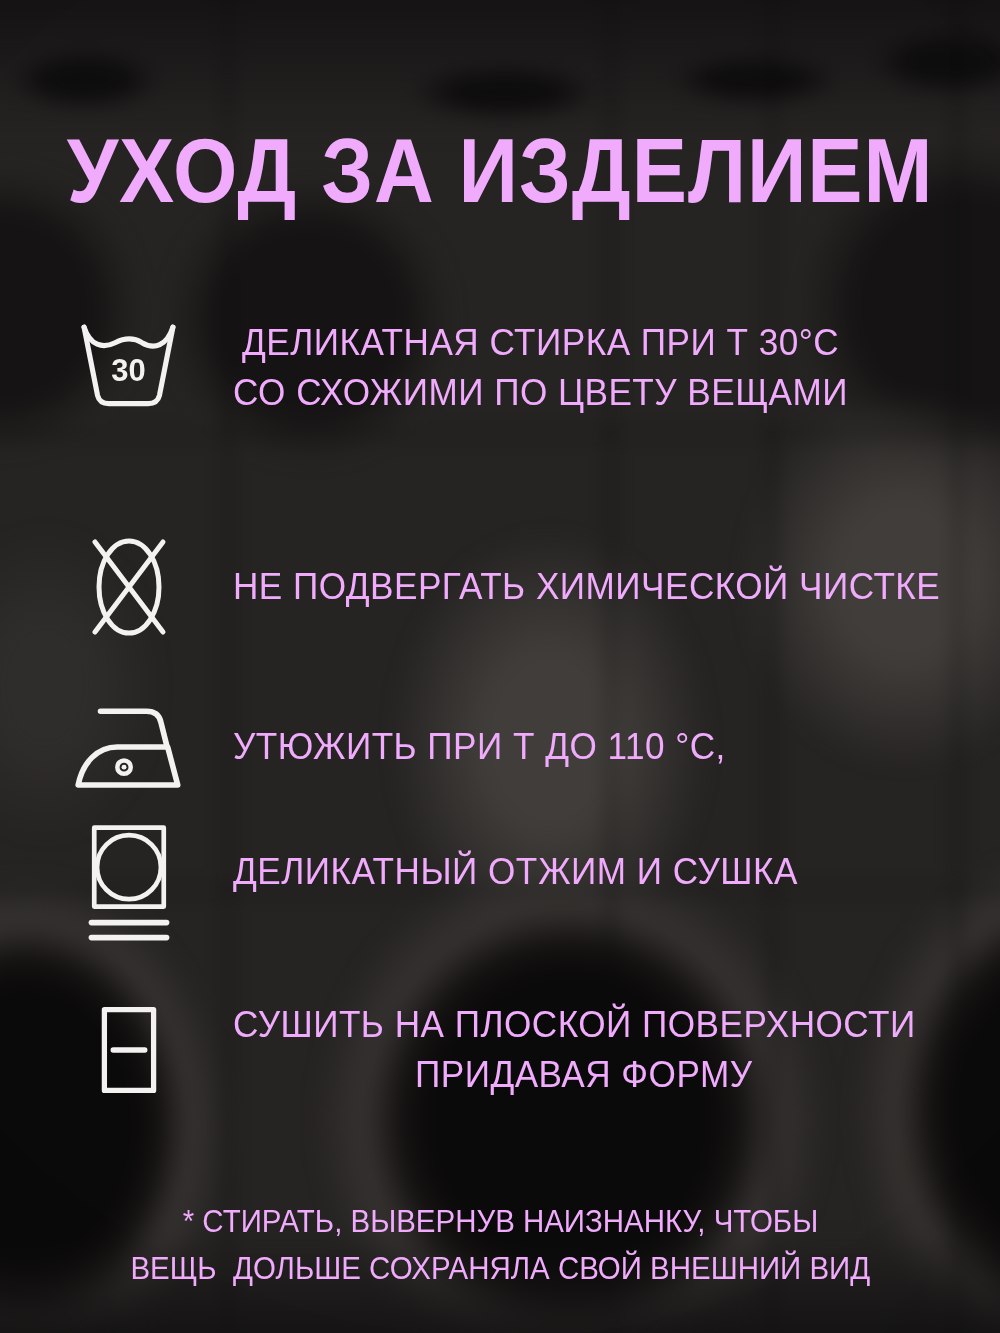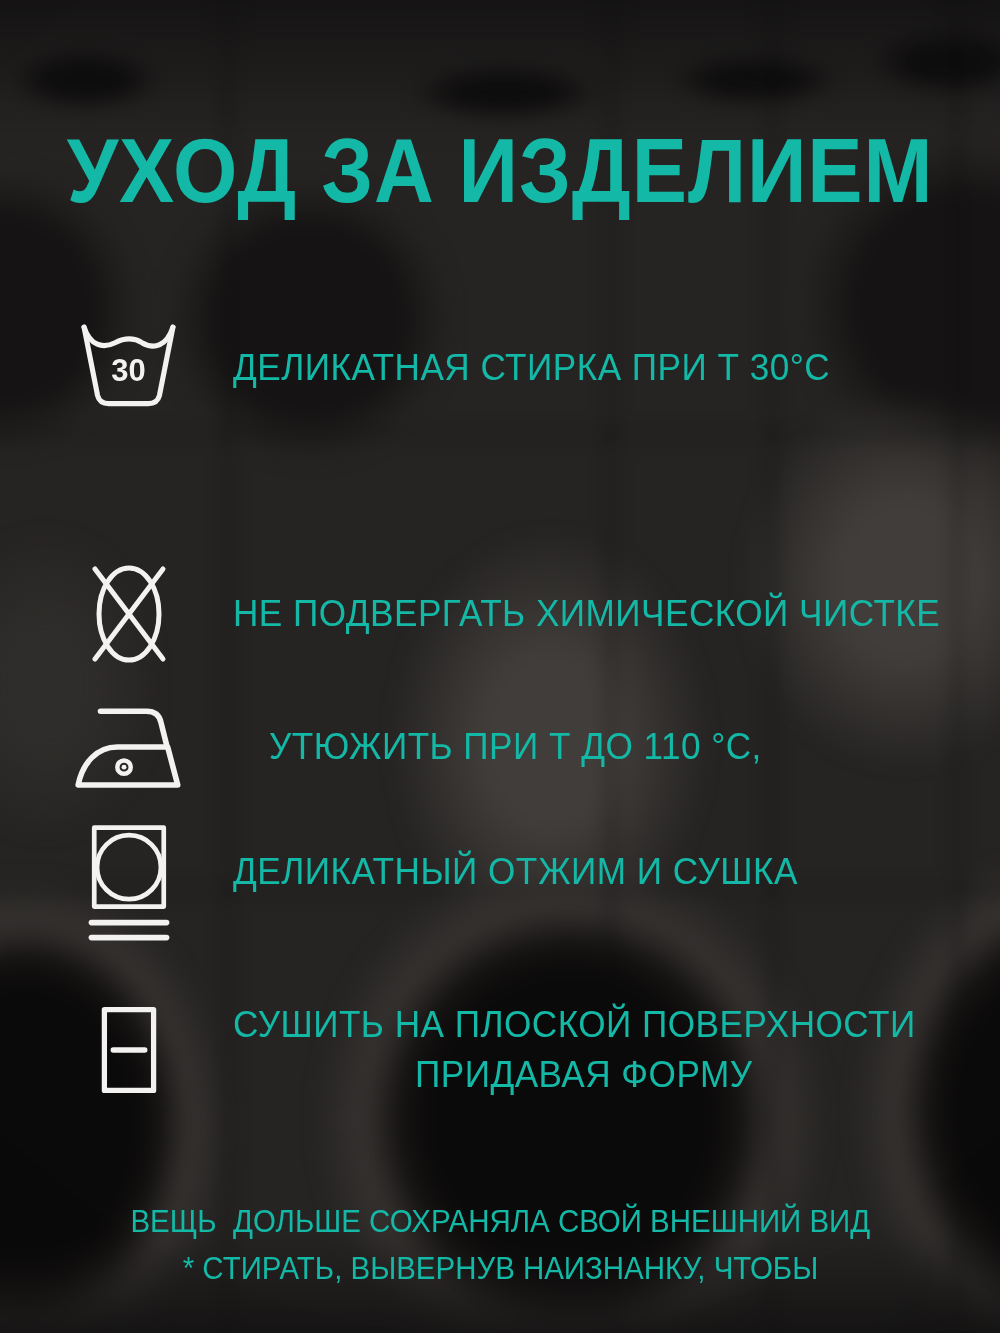--- a/index.html
+++ b/index.html
@@ -1,20 +1,20 @@
 <!DOCTYPE html>
 <html lang="ru"><head>
 <meta charset="utf-8">
 <style>
   html,body{margin:0;padding:0;background:#000;}
   .screen{
     position:relative;width:1000px;height:1333px;overflow:hidden;
     background:#262423;
     font-family:"Liberation Sans", sans-serif;
-    color:#14b8a6;
+    color:#f0abfc;
   }
   
   .bg{position:absolute;inset:-30px;filter:blur(9px);}
   .bg div{position:absolute;}
   .door{border-radius:50%;background:radial-gradient(closest-side,#0b0a0a 52%,#141211 62%,#353230 76%,rgba(45,42,40,0) 95%);}
   .door-top{border-radius:50%;background:radial-gradient(closest-side,#151313 62%,#1d1b1a 74%,rgba(35,33,31,0) 96%);}
   .panel-light{border-radius:30%;background:radial-gradient(closest-side,#403d3a 42%,rgba(64,61,58,0) 100%);}
   .panel-dim{border-radius:30%;background:radial-gradient(closest-side,#2f2d2b 40%,rgba(47,45,43,0) 100%);}
   .ctrl{background:radial-gradient(closest-side,#0e0d0d 55%,rgba(14,13,13,0) 100%);}
   .seam{top:0;bottom:0;width:5px;background:rgba(8,8,8,.5);}
@@ -77,38 +77,39 @@
   <div class="row" style="top:300px;height:136px;">
     <div class="icon-box">
       <svg width="117" height="95" viewBox="0 0 110 92" aria-hidden="true">
         <path class="glyph" d="M 12 6 L 25 72 Q 27 80 36 80 L 74 80 Q 83 80 85 72 L 98 6"></path>
         <path class="glyph" d="M 12 6 C 18 24 30 27 42 21 C 52 16 60 16 68 21 C 80 28 92 24 98 6"></path>
         <text class="svg-label" x="55" y="58" text-anchor="middle">30</text>
       </svg>
     </div>
     <div class="text-block">
       <span class="line"><span class="cond">ДЕЛИКАТНАЯ СТИРКА ПРИ Т 30°С</span></span>
+      <span class="line"><span class="cond">СО СХОЖИМИ ПО ЦВЕТУ ВЕЩАМИ</span></span>
     </div>
   </div>
 
 
-  <div class="row" style="top:556px;height:116px;">
+  <div class="row" style="top:529px;height:116px;">
     <div class="icon-box">
       <svg width="100" height="108" viewBox="0 0 100 106" aria-hidden="true">
         <ellipse class="glyph" cx="50" cy="53" rx="30" ry="46"></ellipse>
         <path class="glyph" d="M 16 8 L 84 98"></path>
         <path class="glyph" d="M 84 8 L 16 98"></path>
       </svg>
     </div>
     <div class="text-block">
       <span class="line"><span class="cond">НЕ ПОДВЕРГАТЬ ХИМИЧЕСКОЙ ЧИСТКЕ</span></span>
     </div>
   </div>
 
-  <div class="row" style="top:690px;height:114px;gap:36px;">
+  <div class="row" style="top:690px;height:114px;">
     <div class="icon-box">
       <svg width="113" height="94" viewBox="0 0 100 84" aria-hidden="true">
         <path class="glyph" d="M 25 10 L 66 10 Q 77 10 79 20 L 84 40"></path>
         <path class="glyph" d="M 5 76 L 94 76 L 85 42 L 40 42 C 22 42 9 56 5 76 Z"></path>
         <circle class="glyph" cx="46" cy="60" r="6" style="stroke-width:4"></circle>
         <circle class="glyph-fill" cx="46" cy="60" r="2.2"></circle>
       </svg>
     </div>
     <div class="text-block">
       <span class="line"><span class="cond">УТЮЖИТЬ ПРИ Т ДО 110 °С,</span></span>
@@ -136,17 +137,17 @@
         <path class="glyph" style="stroke-width:6" d="M 15 50 L 51 50"></path>
       </svg>
     </div>
     <div class="text-block">
       <span class="line"><span class="cond">СУШИТЬ НА ПЛОСКОЙ ПОВЕРХНОСТИ</span></span>
       <span class="line"><span class="cond">ПРИДАВАЯ ФОРМУ</span></span>
     </div>
   </div>
 
   <div class="footnote">
+    <span class="fline"><span class="cond c-center">* СТИРАТЬ, ВЫВЕРНУВ НАИЗНАНКУ, ЧТОБЫ</span></span>
     <span class="fline"><span class="cond c-center">ВЕЩЬ  ДОЛЬШЕ СОХРАНЯЛА СВОЙ ВНЕШНИЙ ВИД</span></span>
-    <span class="fline"><span class="cond c-center">* СТИРАТЬ, ВЫВЕРНУВ НАИЗНАНКУ, ЧТОБЫ</span></span>
   </div>
 
 </div>
 
 </body></html>

